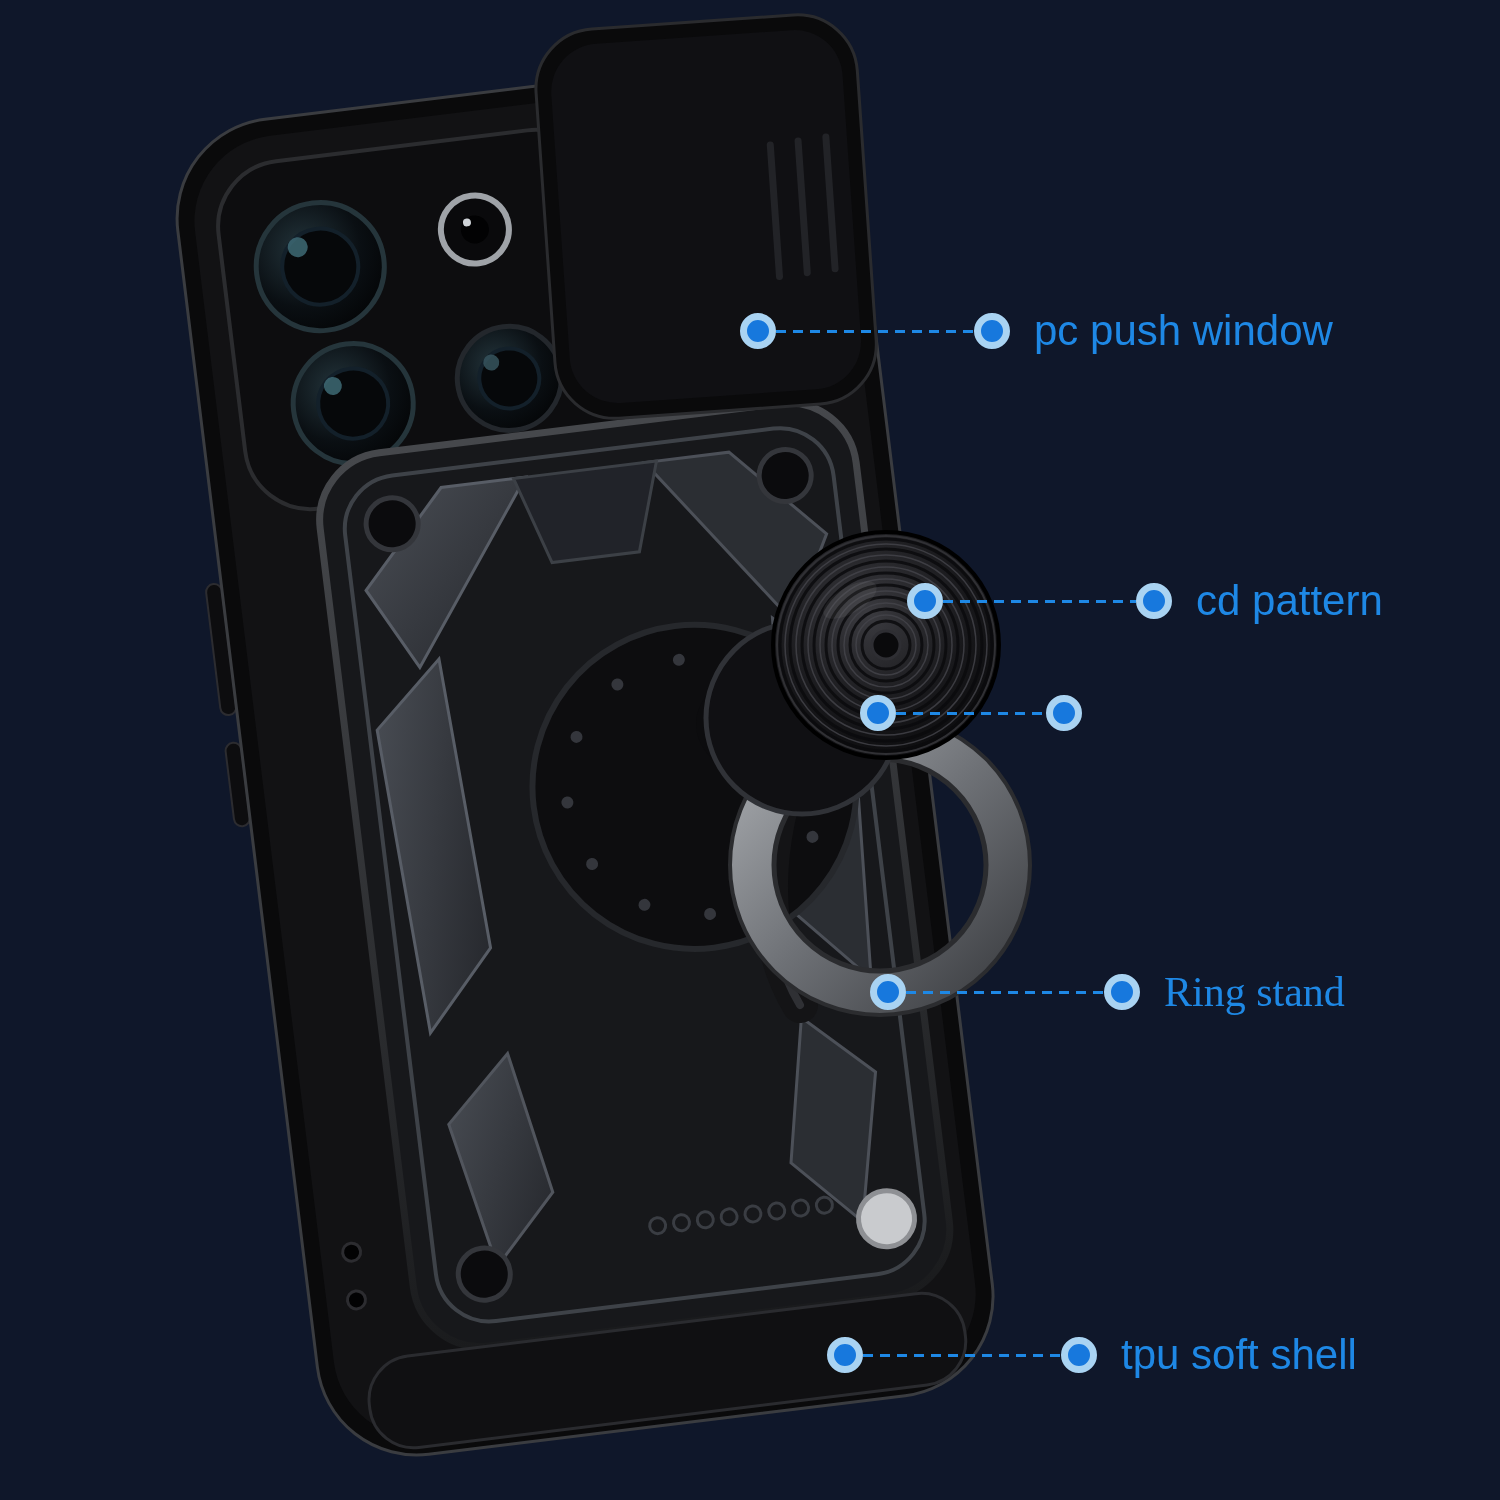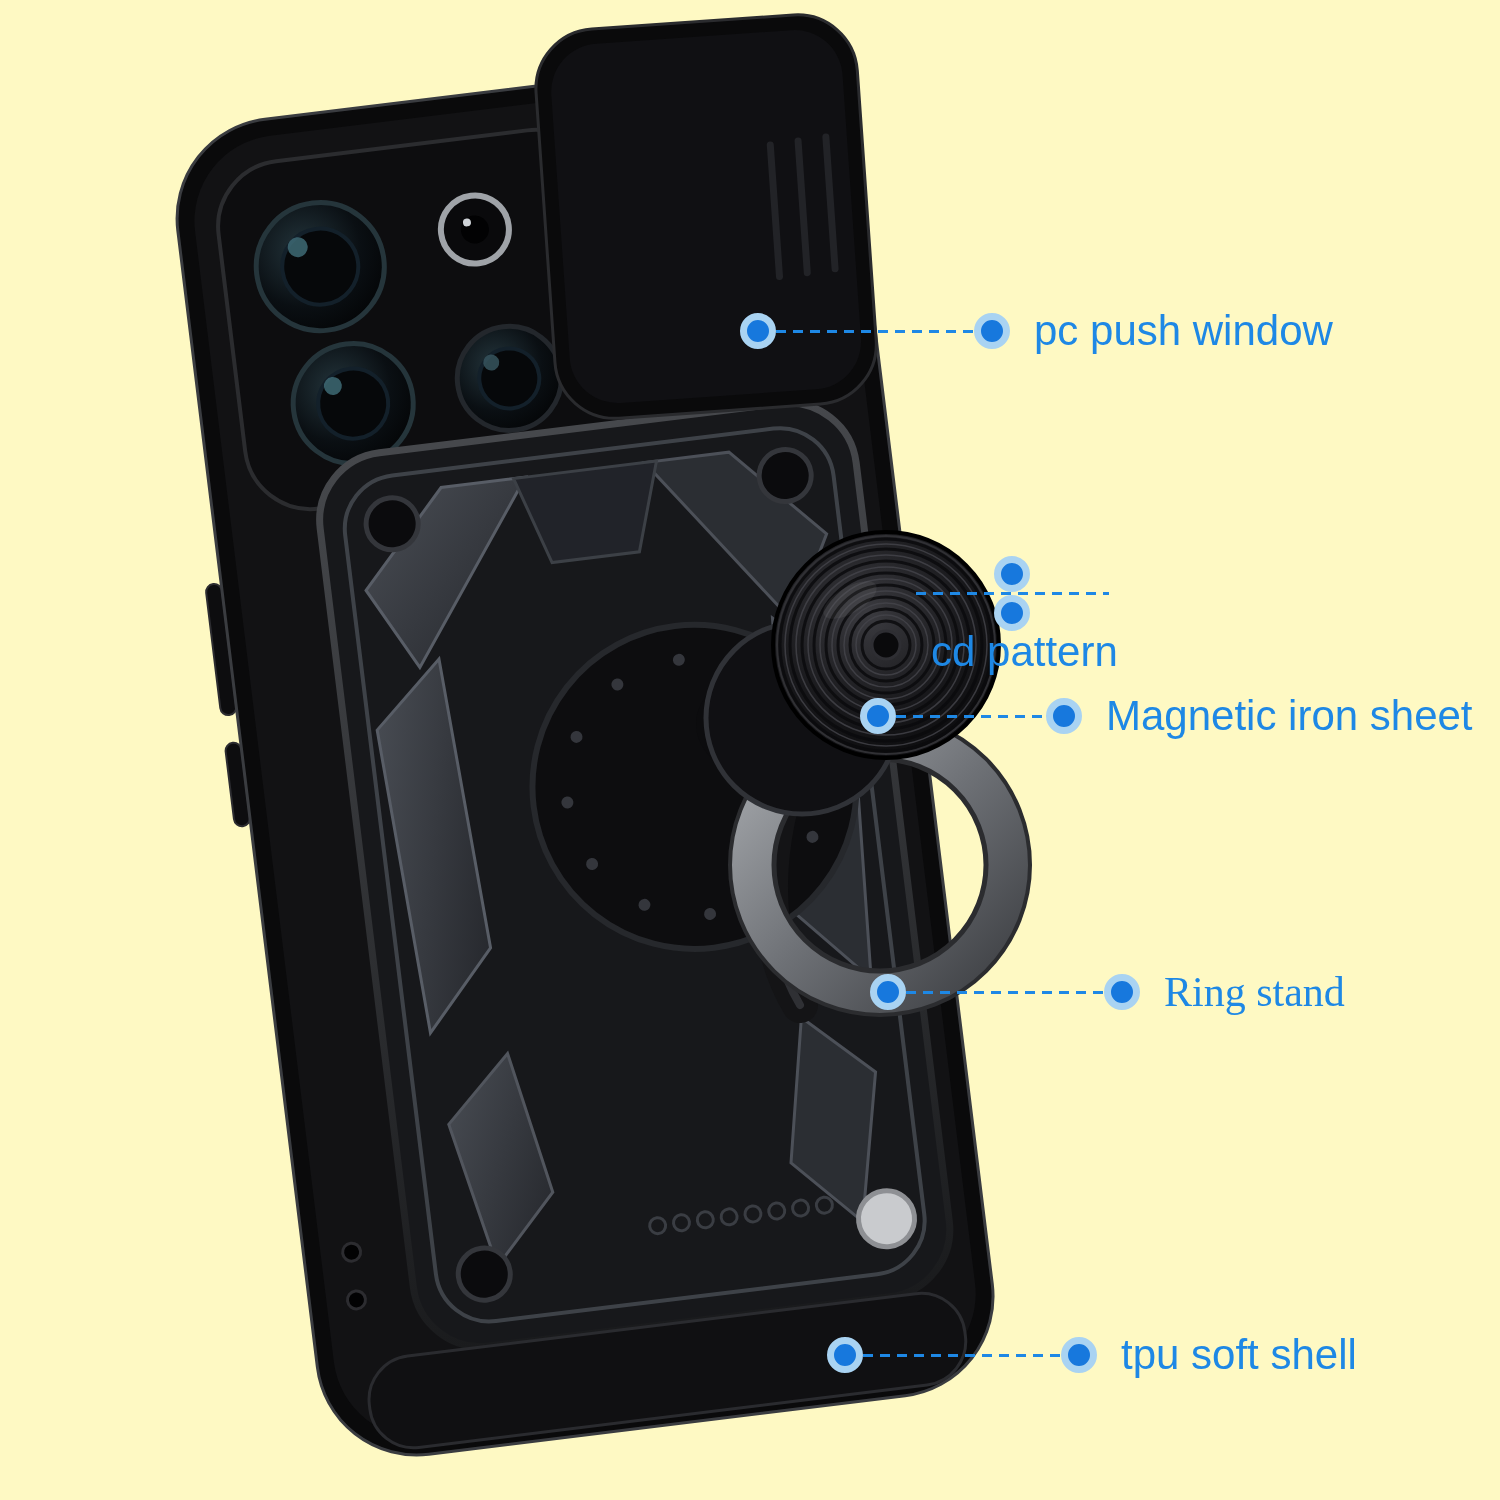--- a/index.html
+++ b/index.html
@@ -1,19 +1,19 @@
 <!DOCTYPE html>
 <html><head>
 <meta charset="utf-8">
 <style>
   * { margin:0; padding:0; box-sizing:border-box; }
   html, body { width:1500px; height:1500px; }
   body { background:#ffffff; font-family:"Liberation Sans", sans-serif; }
 
-  .stage { position:relative; width:1500px; height:1500px; background:#fef9c3; overflow:hidden; }
+  .stage { position:relative; width:1500px; height:1500px; background:#0f172a; overflow:hidden; }
   .art   { position:absolute; left:0; top:0; width:1500px; height:1500px; }
 
   .callout { position:absolute; display:flex; align-items:center; }
   .dot {
     width:36px; height:36px; border-radius:50%;
     background:#1778dd; border:7px solid #a9d3f2; flex:0 0 auto;
   }
   .dash {
     height:3px; flex:0 0 auto;
     background:repeating-linear-gradient(90deg, #1e88e5 0 10px, transparent 10px 17px);
@@ -175,32 +175,31 @@
     </g>
   </svg>
 
   <div class="callout" style="left:740px; top:310px;">
     <span class="dot"></span>
     <span class="dash" style="width:198px;"></span>
     <span class="dot"></span>
     <span class="label">pc push window</span>
   </div>
 
-  <div class="callout" style="left:907px; top:556px;flex-direction:column;">
+  <div class="callout" style="left:907px; top:580px;">
     <span class="dot"></span>
     <span class="dash" style="width:193px;"></span>
     <span class="dot"></span>
     <span class="label">cd pattern</span>
   </div>
 
   <div class="callout" style="left:860px; top:695px;">
     <span class="dot"></span>
     <span class="dash" style="width:150px;"></span>
     <span class="dot"></span>
-    <span class="label">Magnetic iron sheet</span>
   </div>
 
   <div class="callout" style="left:870px; top:971px;font-family:Liberation Serif, serif;">
     <span class="dot"></span>
     <span class="dash" style="width:198px;"></span>
     <span class="dot"></span>
     <span class="label">Ring stand</span>
   </div>
 
   <div class="callout" style="left:827px; top:1334px;">

